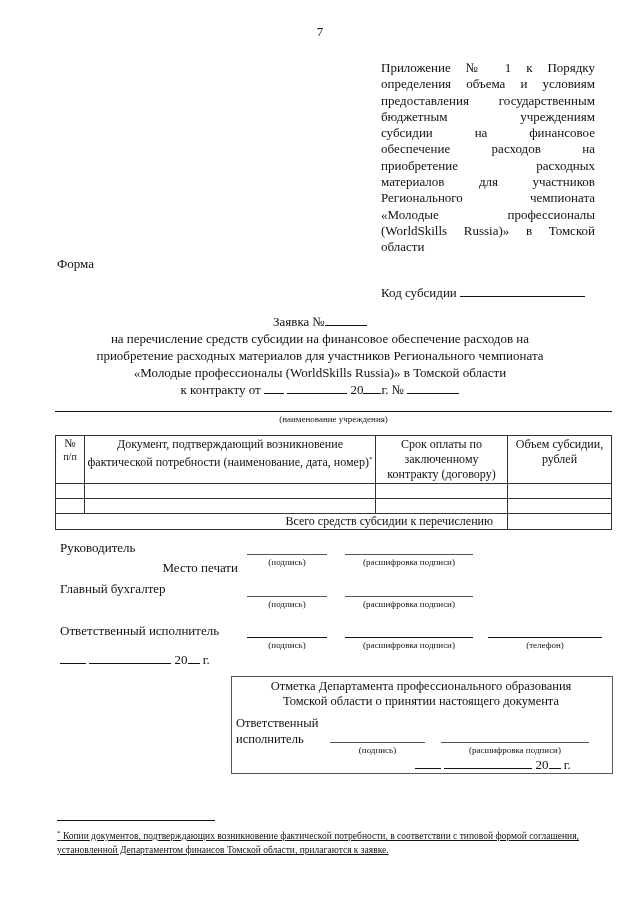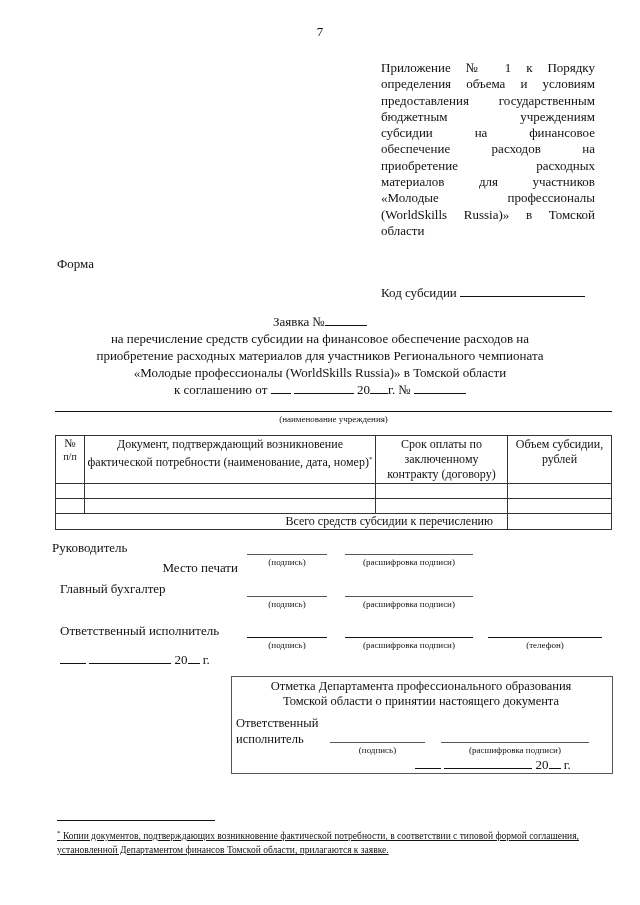--- a/index.html
+++ b/index.html
@@ -45,41 +45,42 @@
 
 <div class="abs appendix">
   <span class="jl">Приложение № 1 к Порядку</span>
   <span class="jl">определения объема и условиям</span>
   <span class="jl">предоставления государственным</span>
   <span class="jl">бюджетным учреждениям</span>
   <span class="jl">субсидии на финансовое</span>
   <span class="jl">обеспечение расходов на</span>
   <span class="jl">приобретение расходных</span>
   <span class="jl">материалов для участников</span>
+  <span class="jl">Регионального чемпионата</span>
   <span class="jl">«Молодые профессионалы</span>
   <span class="jl">(WorldSkills Russia)» в Томской</span>
   <span class="ll">области</span>
 </div>
 
 <div class="abs forma">Форма</div>
 
 <div class="abs code">
   <span>Код субсидии</span>
   <span class="uline" style="width:125px"></span>
 </div>
 
 <div class="abs title-block">
   <div>
     <span>Заявка №</span><span class="uline" style="width:42px"></span>
   </div>
   <div>на перечисление средств субсидии на финансовое обеспечение расходов на</div>
   <div>приобретение расходных материалов для участников Регионального чемпионата</div>
   <div>«Молодые профессионалы (WorldSkills Russia)» в Томской области</div>
   <div>
-    <span>к соглашению от</span>
+    <span>к контракту от</span>
     <span class="uline" style="width:20px"></span>
     <span class="uline" style="width:60px"></span>
     <span>20</span><span class="uline" style="width:18px"></span><span>г. №</span>
     <span class="uline" style="width:52px"></span>
   </div>
 </div>
 
 <div class="abs inst-line"></div>
 <div class="abs inst-caption">(наименование учреждения)</div>
 
@@ -107,21 +108,21 @@
     <td></td>
     <td></td>
   </tr>
   <tr class="row">
     <td colspan="3" class="total-label">Всего средств субсидии к перечислению</td>
     <td></td>
   </tr>
 </tbody>
   </table>
 
-<div class="abs lbl" style="left:52px;top:540px">Руководитель</div>
+<div class="abs lbl" style="left:60px;top:540px">Руководитель</div>
 <div class="abs lbl" style="left:150px;top:560px;width:88px;text-align:right">Место печати</div>
 <div class="abs sigline" style="left:247px;top:554px;width:80px"></div>
 <div class="abs cap" style="left:247px;top:557px;width:80px">(подпись)</div>
 <div class="abs sigline" style="left:345px;top:554px;width:128px"></div>
 <div class="abs cap" style="left:345px;top:557px;width:128px">(расшифровка подписи)</div>
 
 <div class="abs lbl" style="left:60px;top:581px">Главный бухгалтер</div>
 <div class="abs sigline" style="left:247px;top:596px;width:80px"></div>
 <div class="abs cap" style="left:247px;top:599px;width:80px">(подпись)</div>
 <div class="abs sigline" style="left:345px;top:596px;width:128px"></div>

